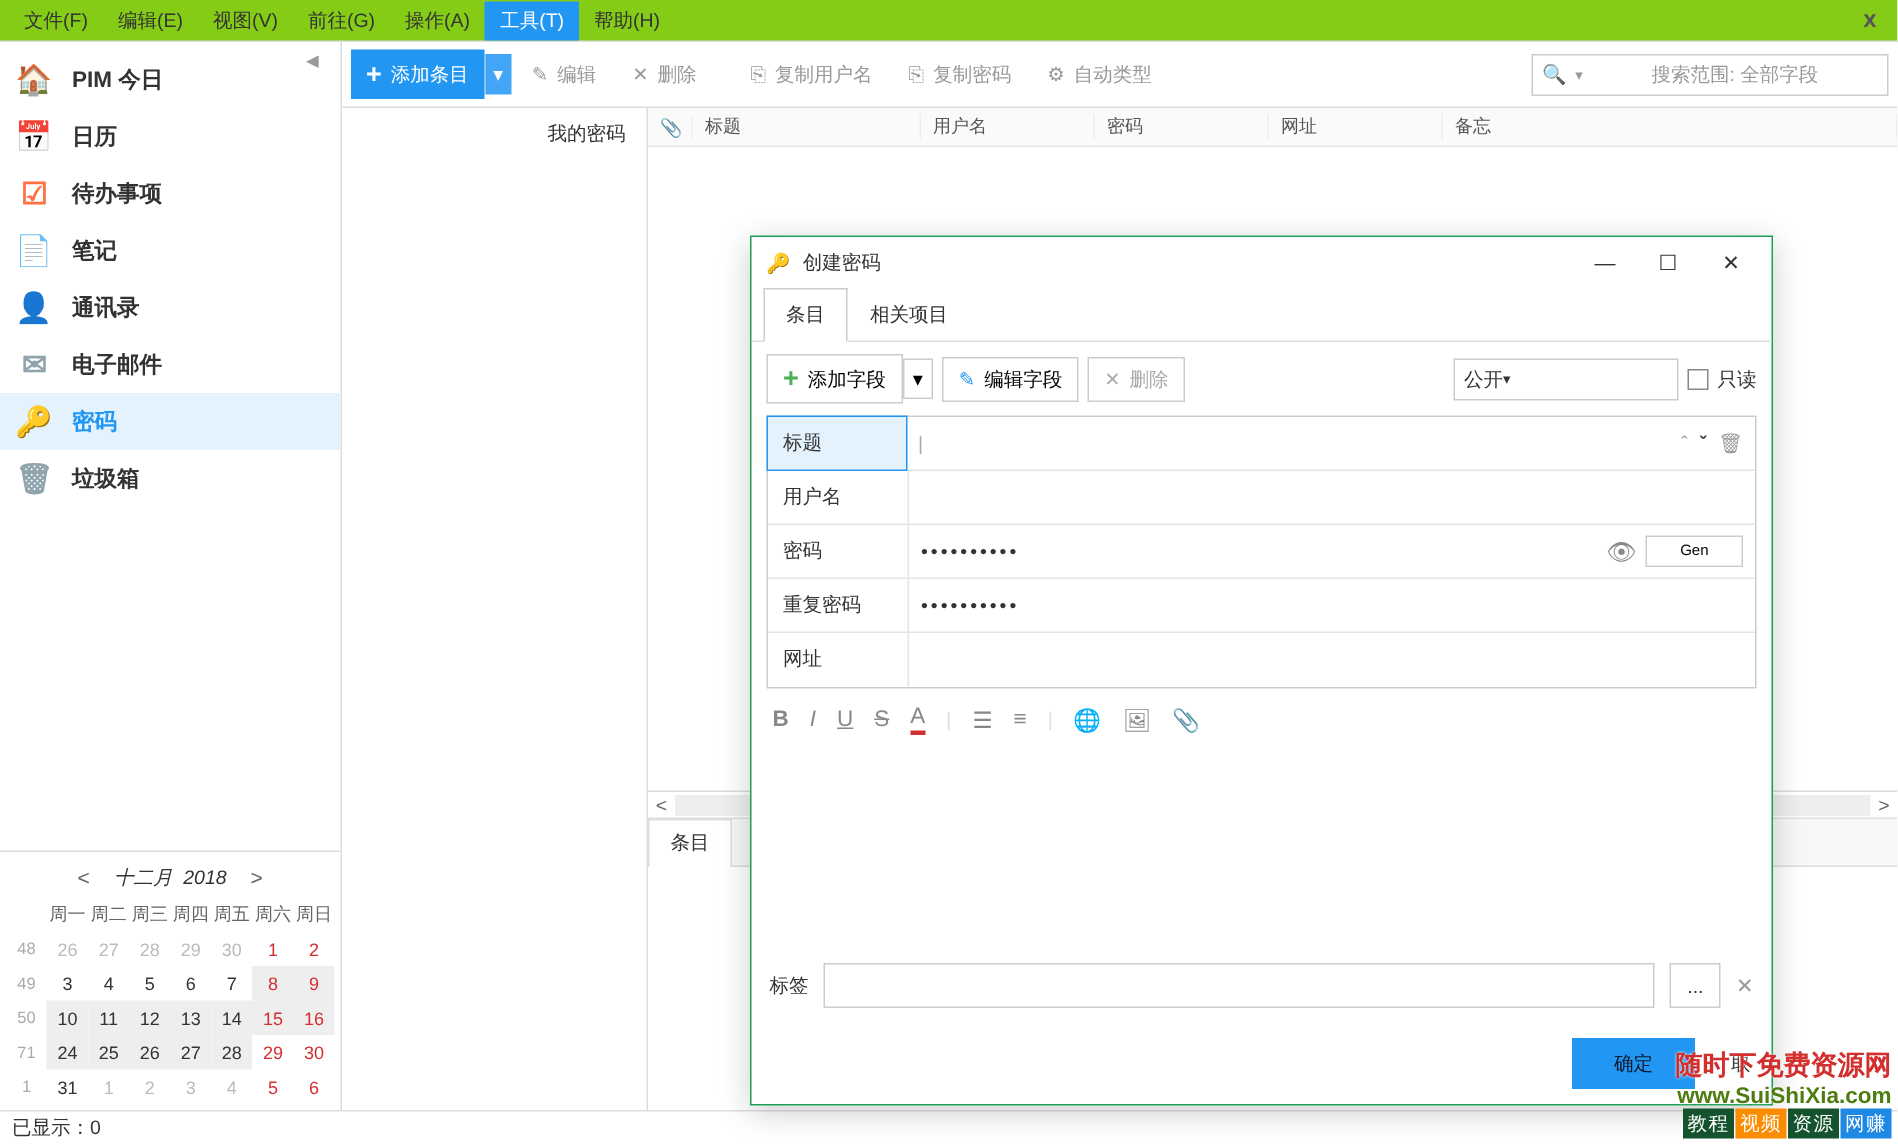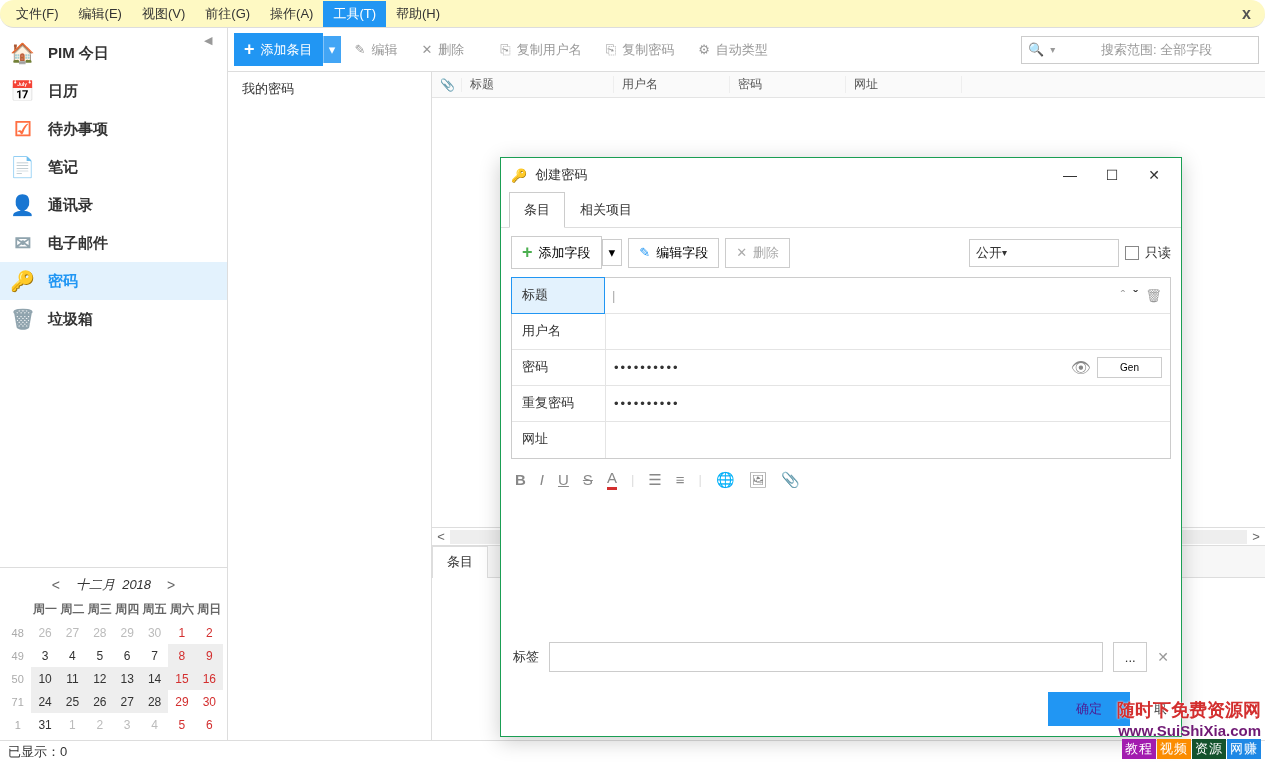--- a/index.html
+++ b/index.html
@@ -1,19 +1,19 @@
 <!DOCTYPE html>
 <html><head>
 <meta charset="utf-8">
 <style>
 * { box-sizing: border-box; margin: 0; padding: 0; }
 body { font-family: "Microsoft YaHei", Arial, sans-serif; font-size: 13px; color: #333; background: #fff; width: 1265px; height: 763px; overflow: hidden; position: relative; }
 
 
-.menubar { height: 28px; background: #fef9c3; border-bottom: 1px solid #ddd; display: flex; align-items: center; padding: 0 6px; border-radius: 14px; }
+.menubar { height: 28px; background: #84cc16; border-bottom: 1px solid #ddd; display: flex; align-items: center; padding: 0 6px; }
 .menubar .menuitem { padding: 4px 10px; cursor: pointer; }
 .menubar .menuitem.active { background: #2196f3; color: #fff; }
 .menubar .close-x { margin-left: auto; font-size: 16px; font-weight: bold; padding: 0 8px; cursor: pointer; color: #555; }
 
 
 .main-row { display: flex; height: calc(100% - 28px - 23px); }
 .statusbar { height: 23px; border-top: 1px solid #ddd; padding: 2px 8px; font-size: 13px; color: #333; display: flex; align-items: center; }
 
 
 .sidebar { width: 228px; border-right: 1px solid #ddd; display: flex; flex-direction: column; }
@@ -23,21 +23,21 @@
 .nav-icon { width: 22px; height: 22px; display: flex; align-items: center; justify-content: center; }
 .collapse-arrow { position: absolute; left: 204px; top: 34px; color: #999; font-size: 11px; cursor: pointer; }
 
 
 .calendar-widget { border-top: 1px solid #ddd; padding: 4px; font-size: 12px; }
 .cal-header { display: flex; align-items: center; justify-content: center; gap: 10px; padding: 4px 0; }
 .cal-nav { cursor: pointer; color: #666; font-size: 14px; padding: 0 6px; }
 .cal-title { font-size: 13px; font-style: italic; }
 .cal-grid { width: 100%; border-collapse: collapse; }
 .cal-grid th, .cal-grid td { text-align: center; width: 27px; height: 23px; font-size: 12px; }
-.cal-grid th { color: #666; font-weight: bold; }
+.cal-grid th { color: #666; font-weight: normal; }
 .cal-grid .wk { color: #aaa; font-size: 11px; width: 20px; }
 .cal-grid td { color: #333; cursor: pointer; }
 .cal-grid td.dim { color: #bbb; }
 .cal-grid td.red { color: #d32f2f; }
 .cal-grid td.today { background: #2196f3; color: #fff; }
 .cal-grid td.shade { background: #eee; }
 
 
 .content { flex: 1; display: flex; flex-direction: column; }
 .toolbar { height: 44px; border-bottom: 1px solid #ddd; display: flex; align-items: center; padding: 0 6px; gap: 4px; }
@@ -45,21 +45,21 @@
 .tbtn.primary { background: #2196f3; color: #fff; }
 .tbtn.primary-split { background: #42a5f5; color: #fff; width: 18px; justify-content: center; padding: 6px 2px; margin-left: -4px; border-left: 1px solid rgba(255,255,255,0.35); }
 .toolbar-spacer { flex: 1; }
 .search-box { width: 238px; height: 28px; border: 1px solid #ccc; display: flex; align-items: center; padding: 0 6px; gap: 6px; color: #999; }
 .search-box input { flex: 1; border: none; outline: none; font-size: 13px; color: #333; text-align: center; }
 .search-box input::placeholder { color: #999; }
 
 
 .content-body { flex: 1; display: flex; }
 .tree-pane { width: 204px; border-right: 1px solid #ddd; background: #fff; }
-.tree-item { padding: 8px 14px; font-size: 13px; cursor: pointer; }
+.tree-item { padding: 8px 14px; font-size: 13px; cursor: pointer; text-align: right; }
 .list-pane { flex: 1; display: flex; flex-direction: column; }
 .col-headers { height: 26px; border-bottom: 1px solid #e4e4e4; display: flex; align-items: center; background: #fafafa; font-size: 12px; color: #555; }
 .col-headers .col { padding: 0 8px; border-right: 1px solid #eee; }
 .list-body { flex: 1; position: relative; overflow: hidden; }
 .hscroll-row { height: 18px; border-top: 1px solid #ddd; display: flex; align-items: center; }
 .hscroll-row .arrow { width: 18px; text-align: center; color: #666; cursor: pointer; }
 .hscroll-row .track { flex: 1; height: 14px; background: #eee; }
 
 
 .detail-pane { height: 195px; border-top: 1px solid #ddd; }
@@ -93,27 +93,27 @@
 .dlg-gen { border: 1px solid #ccc; padding: 4px 22px; cursor: pointer; background: #fff; font-size: 10px; }
 .dlg-eye { color: #888; cursor: pointer; font-size: 16px; }
 .dlg-format { display: flex; align-items: center; gap: 14px; padding: 10px 14px; color: #888; }
 .dlg-format .fb { cursor: pointer; font-size: 15px; }
 .dlg-spacer { flex: 1; }
 .dlg-tagrow { display: flex; align-items: center; gap: 10px; padding: 10px 12px; }
 .dlg-tagrow .taginput { flex: 1; height: 30px; border: 1px solid #ccc; }
 .dlg-tagrow .tagmore { width: 34px; height: 30px; border: 1px solid #ccc; display: flex; align-items: center; justify-content: center; cursor: pointer; }
 .dlg-tagrow .tagclose { color: #999; cursor: pointer; font-size: 14px; }
 .dlg-footer { display: flex; justify-content: flex-end; gap: 10px; padding: 10px 14px; }
-.dlg-ok { background: #2196f3; color: #4c1d95; border: none; padding: 8px 28px; cursor: pointer; font-size: 13px; }
+.dlg-ok { background: #2196f3; color: #0f172a; border: none; padding: 8px 28px; cursor: pointer; font-size: 13px; }
 .dlg-cancel-partial { padding: 8px 0 8px 14px; color: #333; }
 
 
 .watermark { position: absolute; right: 4px; bottom: 4px; text-align: right; font-family: "SimHei", sans-serif; pointer-events: none; }
 .watermark .l1 { color: #d32f2f; font-size: 18px; font-weight: bold; text-shadow: 0 0 2px #fff; }
-.watermark .l2 { color: #701a75; font-size: 15px; font-weight: bold; text-shadow: 0 0 2px #fff; }
+.watermark .l2 { color: #4d7c0f; font-size: 15px; font-weight: bold; text-shadow: 0 0 2px #fff; }
 .watermark .l3 { font-size: 13px; letter-spacing: 1px; }
 .watermark .l3 span { display: inline-block; padding: 1px 3px; margin-left: 1px; color: #fff; }
 </style>
 </head>
 <body>
 
 <div class="menubar">
   <div id="menu-items" style="display: flex;">
       <div class="menuitem">文件(F)</div>
       <div class="menuitem">编辑(E)</div>
@@ -279,20 +279,21 @@
       <div class="tree-pane">
         <div class="tree-item">我的密码</div>
       </div>
       <div class="list-pane">
         <div class="col-headers">
           <div class="col" style="width:30px">📎</div>
           <div class="col" style="width:152px">标题</div>
           <div class="col" style="width:116px">用户名</div>
           <div class="col" style="width:116px">密码</div>
           <div class="col" style="width:116px">网址</div>
+          <div class="col" style="flex:1">备忘</div>
         </div>
         <div class="list-body"></div>
         <div class="hscroll-row">
           <span class="arrow">&lt;</span>
           <div class="track"></div>
           <span class="arrow">&gt;</span>
         </div>
         <div class="detail-pane">
           <div class="tabstrip">
             <div class="tab active">条目</div>
@@ -413,14 +414,14 @@
 
   <div class="dlg-footer">
     <button class="dlg-ok">确定</button>
     <span class="dlg-cancel-partial">取</span>
   </div>
 </div>
 
 <div class="watermark">
   <div class="l1">随时下免费资源网</div>
   <div class="l2">www.SuiShiXia.com</div>
-  <div class="l3" id="wm-tags"><span style="background: #a21caf;">教程</span><span style="background: rgb(251, 140, 0);">视频</span><span style="background: #14532d;">资源</span><span style="background: rgb(30, 136, 229);">网赚</span></div>
+  <div class="l3" id="wm-tags"><span style="background: #14532d;">教程</span><span style="background: rgb(251, 140, 0);">视频</span><span style="background: #14532d;">资源</span><span style="background: rgb(30, 136, 229);">网赚</span></div>
 </div>
 
 </body></html>

